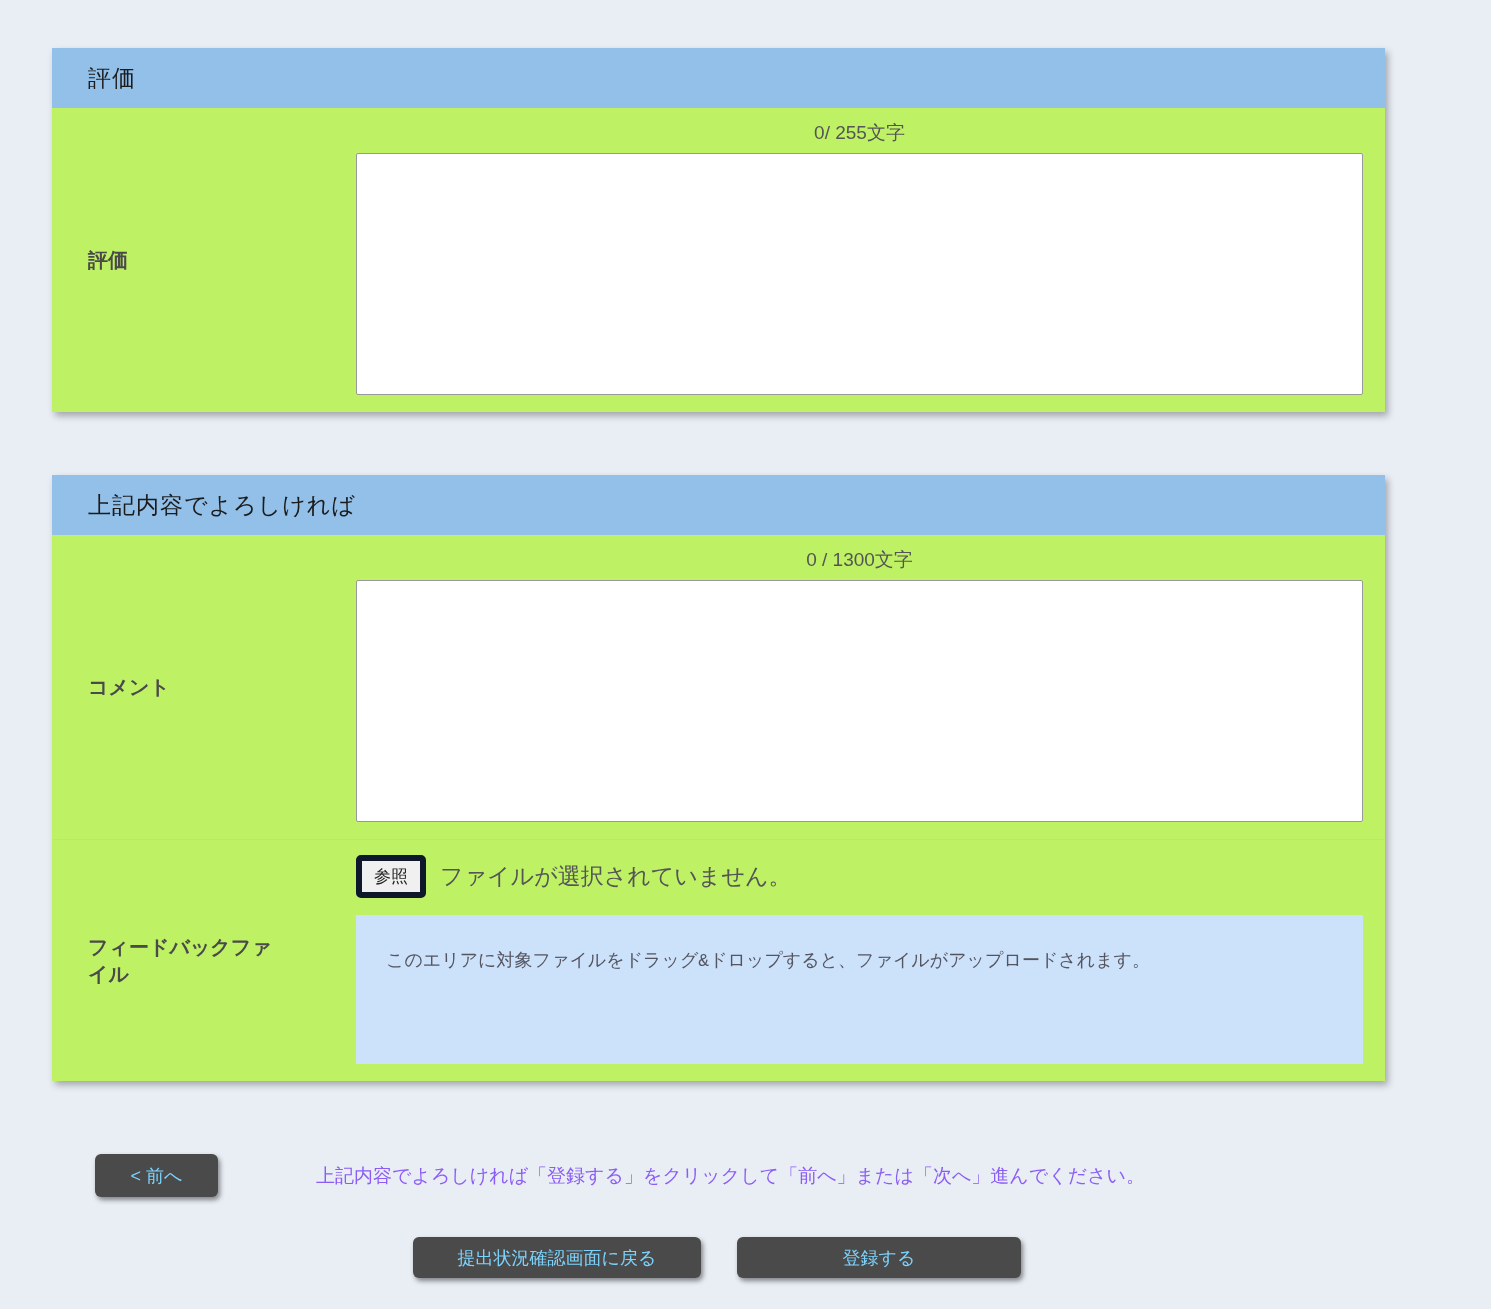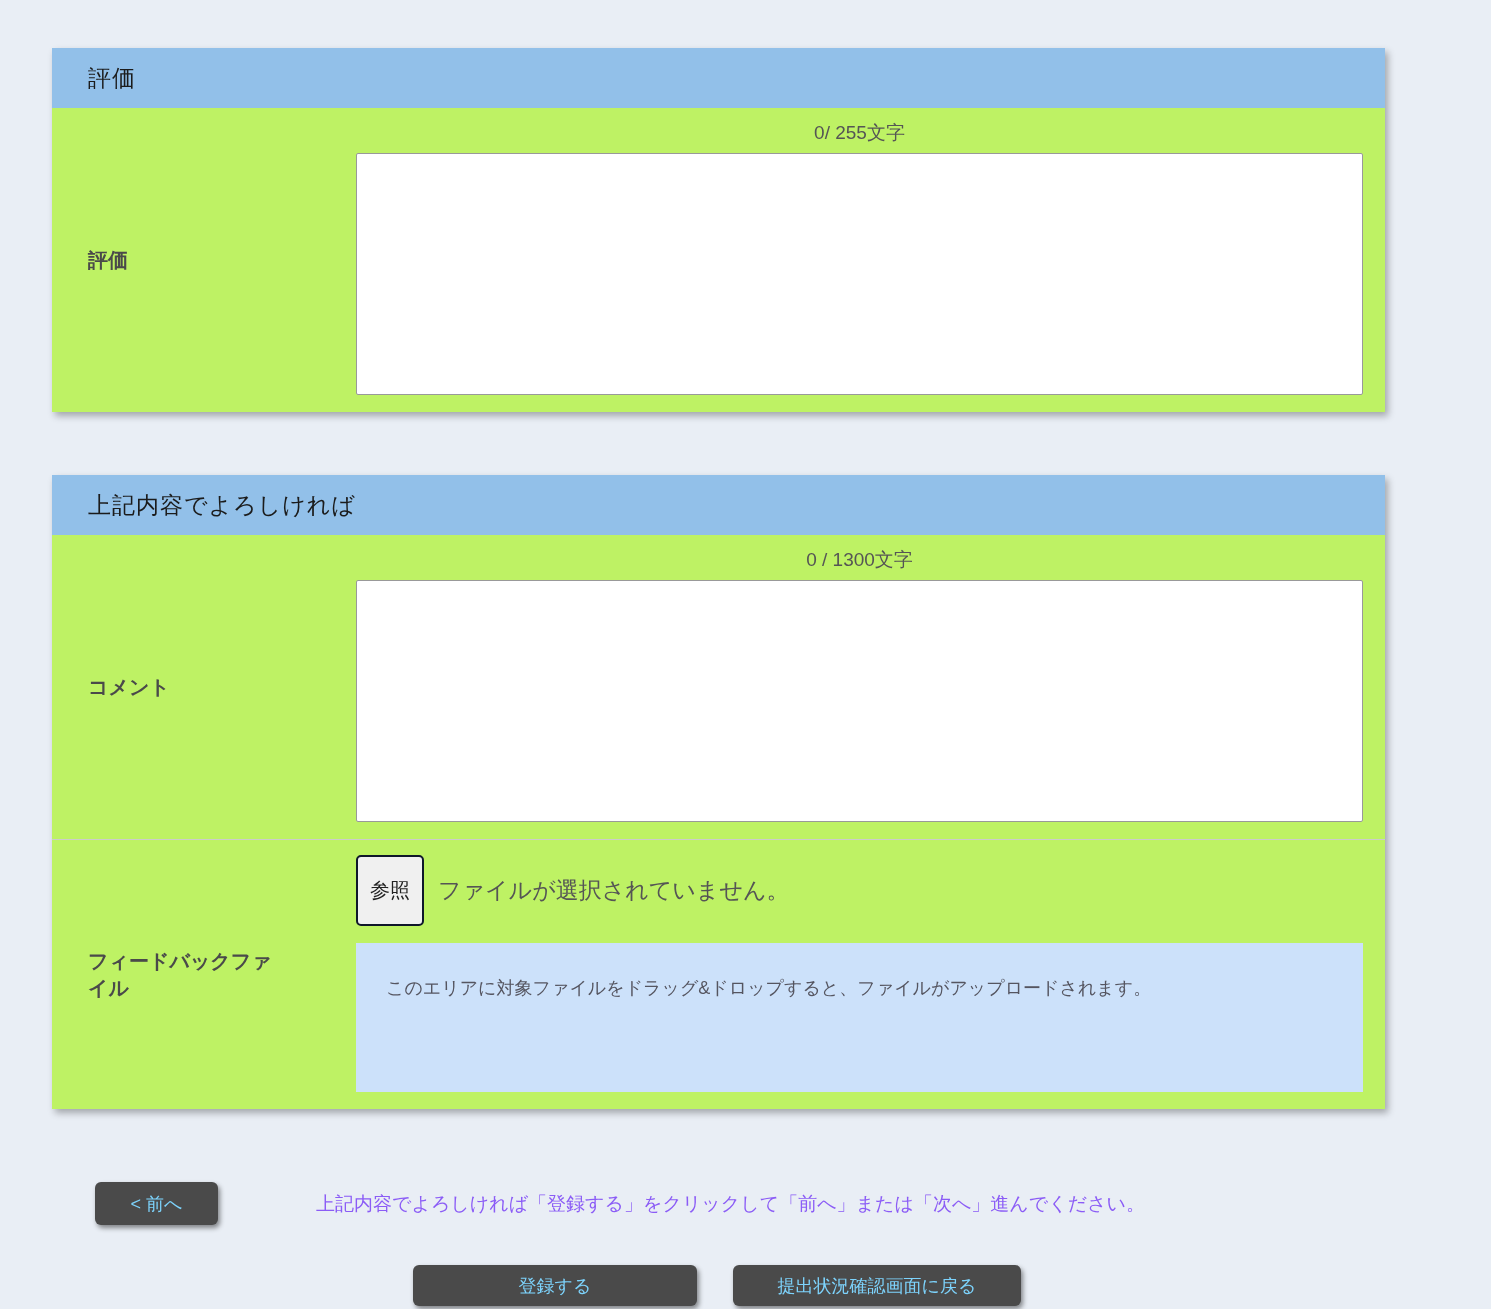--- a/index.html
+++ b/index.html
@@ -63,35 +63,36 @@
     outline: none;
   }
   .file-row {
     display: flex;
     align-items: center;
     gap: 14px;
     margin: 3px 0 17px 0;
   }
   .browse-btn {
     font-family: "Liberation Sans", "DejaVu Sans", sans-serif;
-    font-size: 20px;
+    font-size: 17px;
     color: #222222;
-    padding: 20px 12px;
+    padding: 4px 12px;
     background: #f0f0f0;
-    border: 2px solid #0f172a;
+    border: 6px solid #0f172a;
     border-radius: 5px;
     cursor: pointer;
   }
   .file-status { font-size: 23px; color: #555555; }
   .drop-area {
     height: 149px;
     background: #cce1fa;
     padding: 33px 30px 0 30px;
     font-size: 18px;
     color: #555560;
+    font-family: Liberation Mono, monospace;
   }
   .footer { margin-top: 73px; }
   .footer-row1 {
     display: flex;
     align-items: center;
     margin-left: 95px;
   }
   .dark-btn {
     font-family: "Liberation Sans", "DejaVu Sans", sans-serif;
     background: #4a4a4a;
@@ -163,16 +164,16 @@
     </div>
   </div>
 </section>
 
 <div class="footer">
   <div class="footer-row1">
     <button type="button" class="dark-btn prev-btn">&lt; 前へ</button>
     <div class="instruction">上記内容でよろしければ「登録する」をクリックして「前へ」または「次へ」進んでください。</div>
   </div>
   <div class="footer-row2">
+    <button type="button" class="dark-btn back-btn">提出状況確認画面に戻る</button>
     <button type="button" class="dark-btn submit-btn">登録する</button>
-    <button type="button" class="dark-btn back-btn">提出状況確認画面に戻る</button>
   </div>
 </div>
 
 </body></html>

